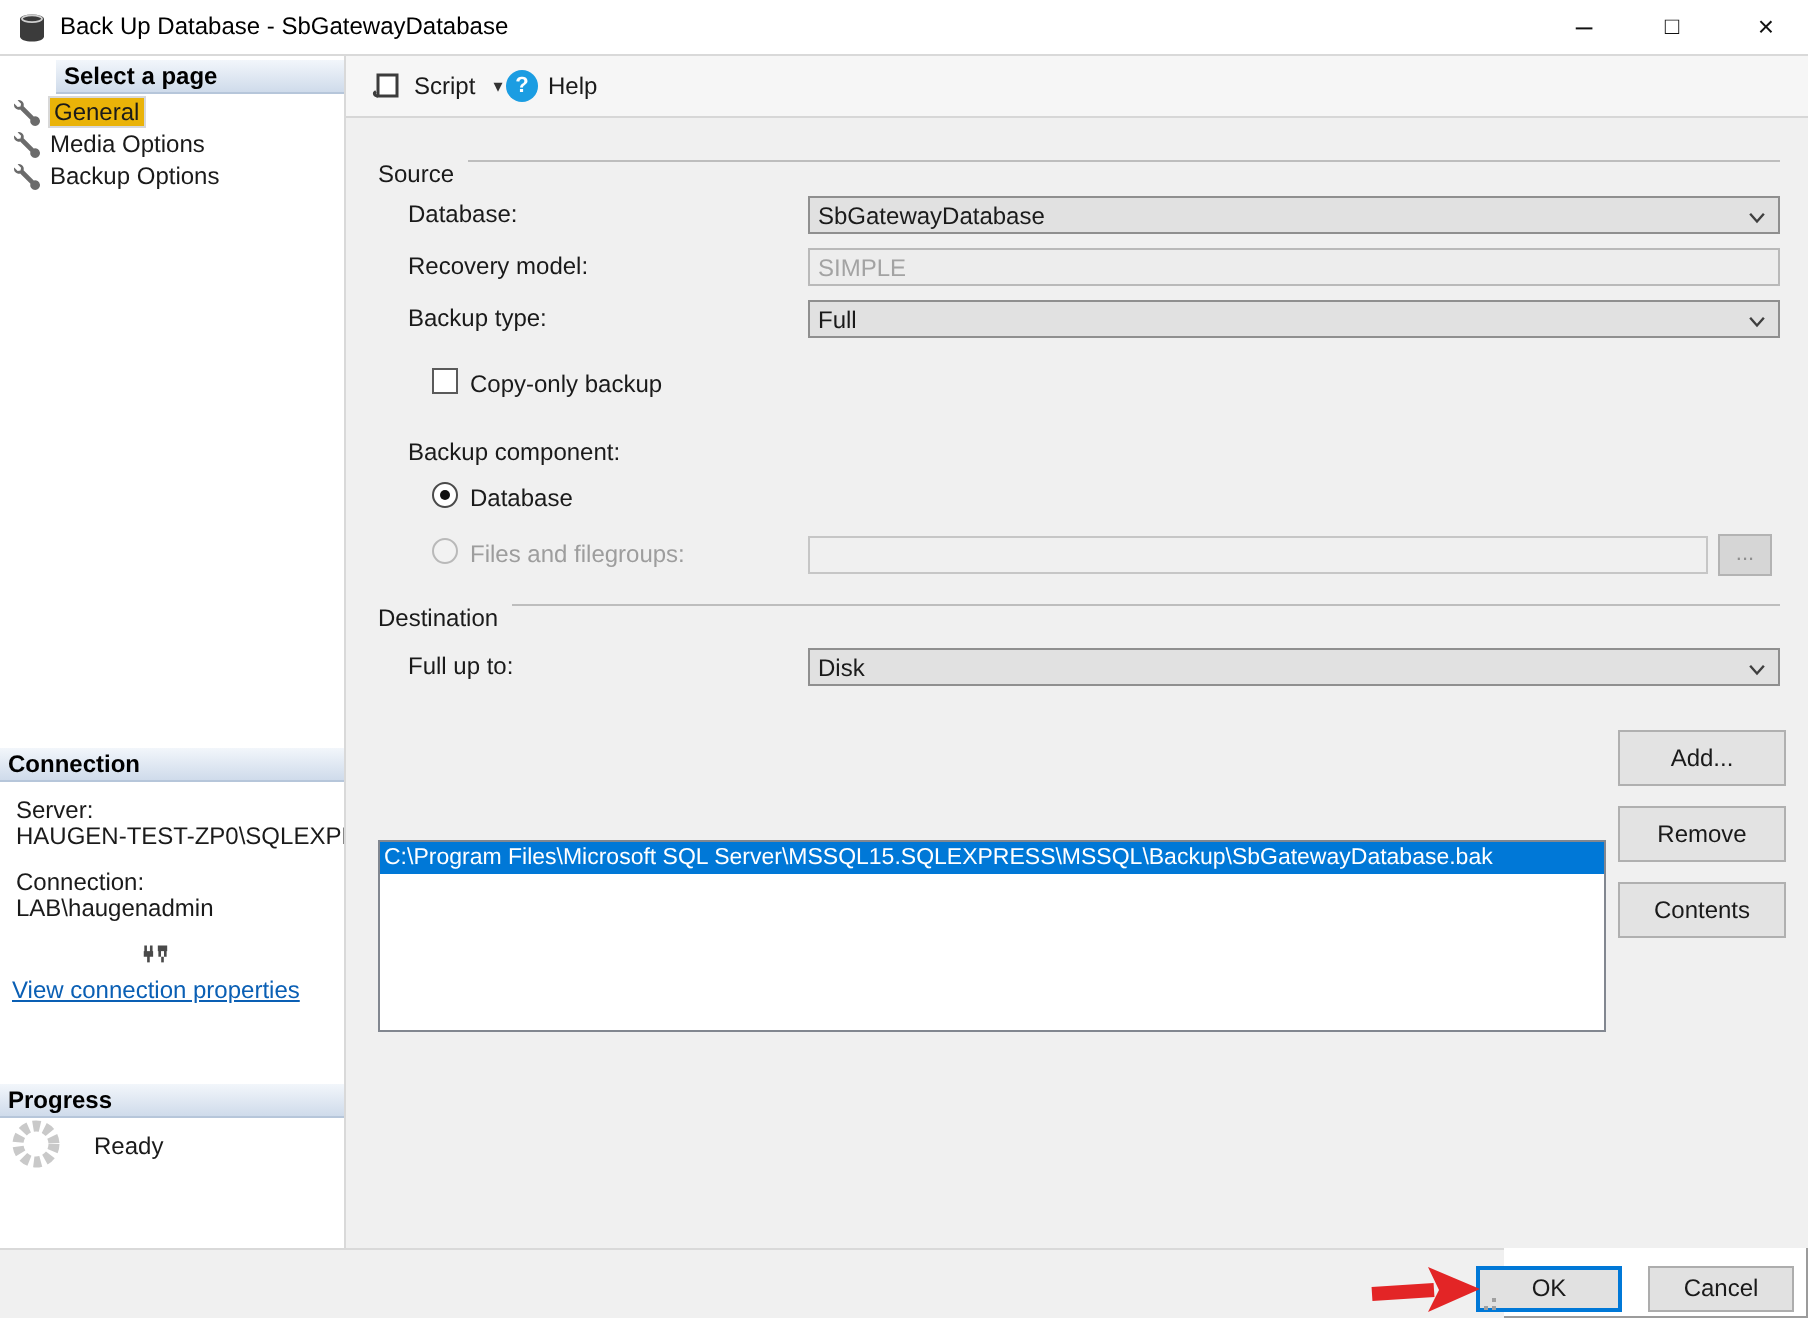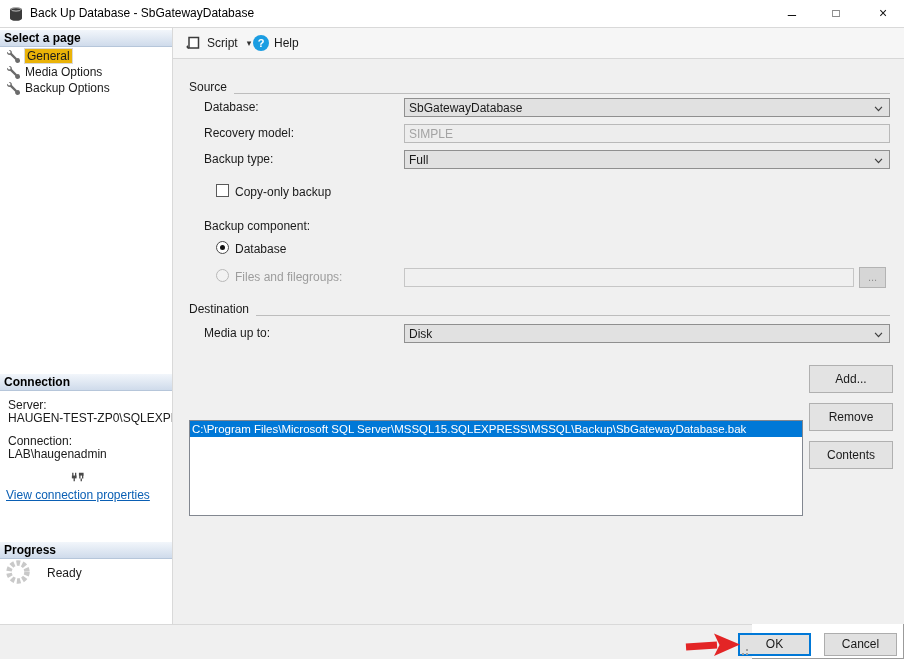--- a/index.html
+++ b/index.html
@@ -38,21 +38,21 @@
   .main { position:absolute; left:173px; top:28px; width:731px; height:596px; background:#f0f0f0; }
   .toolbar { position:absolute; left:0; top:0; width:731px; height:31px; background:#f6f6f6;
              border-bottom:1px solid #d7d7d7; }
   .tb-script { position:absolute; left:8px; top:3px; height:24px; display:flex; align-items:center; gap:6px; padding:0 4px; cursor:default; }
   .tb-chevron { font-size:9px; color:#333; padding:0 3px; }
   .tb-help { position:absolute; left:76px; top:3px; height:24px; display:flex; align-items:center; gap:5px; padding:0 4px; cursor:default; }
   .help-badge { width:16px; height:16px; border-radius:50%; background:#1b9de2; color:#fff; font-weight:bold;
                 font-size:11px; text-align:center; line-height:16px; }
 
   
-  .group-header { position:absolute; display:flex; align-items:flex-end; width:701px; left:16px; }
+  .group-header { position:absolute; display:flex; align-items:flex-start; width:701px; left:16px; }
   .group-header .gh-label { white-space:nowrap; color:#1a1a1a; }
   .group-header .gh-line { flex:1; height:1px; background:#bdbdbd; margin-left:7px; }
 
   .flabel { position:absolute; left:31px; white-space:nowrap; }
   .flabel.indent { left:62px; }
   .disabled-text { color:#9d9d9d; }
 
   .combo { position:absolute; left:231px; width:486px; height:19px; background:#e1e1e1;
            border:1px solid #8f8f8f; display:flex; align-items:center; padding-left:4px; cursor:default;text-align:right; }
   .combo .combo-arrow { position:absolute; right:6px; top:7px; width:9px; height:6px; }
@@ -97,21 +97,21 @@
       <ellipse cx="8" cy="3.6" rx="6" ry="2.4" fill="#3b3b3b"></ellipse>
       <ellipse cx="8" cy="3.4" rx="5" ry="1.7" fill="none" stroke="#cfcfcf" stroke-width="0.9"></ellipse>
     </svg>
     <span class="title">Back Up Database - SbGatewayDatabase</span>
     <div class="win-btn min">–</div>
     <div class="win-btn max">□</div>
     <div class="win-btn close">×</div>
   </div>
 
   <div class="sidebar">
-    <div class="pane-header" style="top:2px;">Select a page</div>
+    <div class="pane-header" style="top:2px;margin-left:28px;">Select a page</div>
 
     <div class="page-item selected" style="top:20px;">
       <svg class="wrench" viewBox="0 0 16 16">
           <path fill="#6b6b6b" d="M.102 2.223A3.004 3.004 0 0 0 3.78 5.897l6.341 6.252A3.003 3.003 0 0 0 13 16a3 3 0 1 0-.851-5.878L5.897 3.781A3.004 3.004 0 0 0 2.223.1l2.141 2.142L4 4l-1.757.364L.102 2.223z"></path>
         </svg>
       <span class="pi-label">General</span>
     </div>
     <div class="page-item" style="top:36px;">
       <svg class="wrench" viewBox="0 0 16 16">
           <path fill="#6b6b6b" d="M.102 2.223A3.004 3.004 0 0 0 3.78 5.897l6.341 6.252A3.003 3.003 0 0 0 13 16a3 3 0 1 0-.851-5.878L5.897 3.781A3.004 3.004 0 0 0 2.223.1l2.141 2.142L4 4l-1.757.364L.102 2.223z"></path>
@@ -210,21 +210,21 @@
     <div class="tbox blend" style="top:240px; width:450px;">
       <span></span>
     </div>
     <div class="browse-btn" style="top:239px;">...</div>
 
     <div class="group-header" style="top:274px;">
       <span class="gh-label">Destination</span>
       <span class="gh-line"></span>
     </div>
 
-    <div class="flabel" style="top:298px;">Media up to:</div>
+    <div class="flabel" style="top:298px;">Full up to:</div>
     <div class="combo" style="top:296px;">
       <span>Disk</span>
       <svg class="combo-arrow" viewBox="0 0 10 7">
           <polyline points="1,1 5,5.5 9,1" fill="none" stroke="#3f3f3f" stroke-width="1.4"></polyline>
         </svg>
     </div>
 
     <div class="file-list" style="top:352px;margin-top:40px;">
       <div class="file-row selected">C:\Program Files\Microsoft SQL Server\MSSQL15.SQLEXPRESS\MSSQL\Backup\SbGatewayDatabase.bak</div>
     </div>

